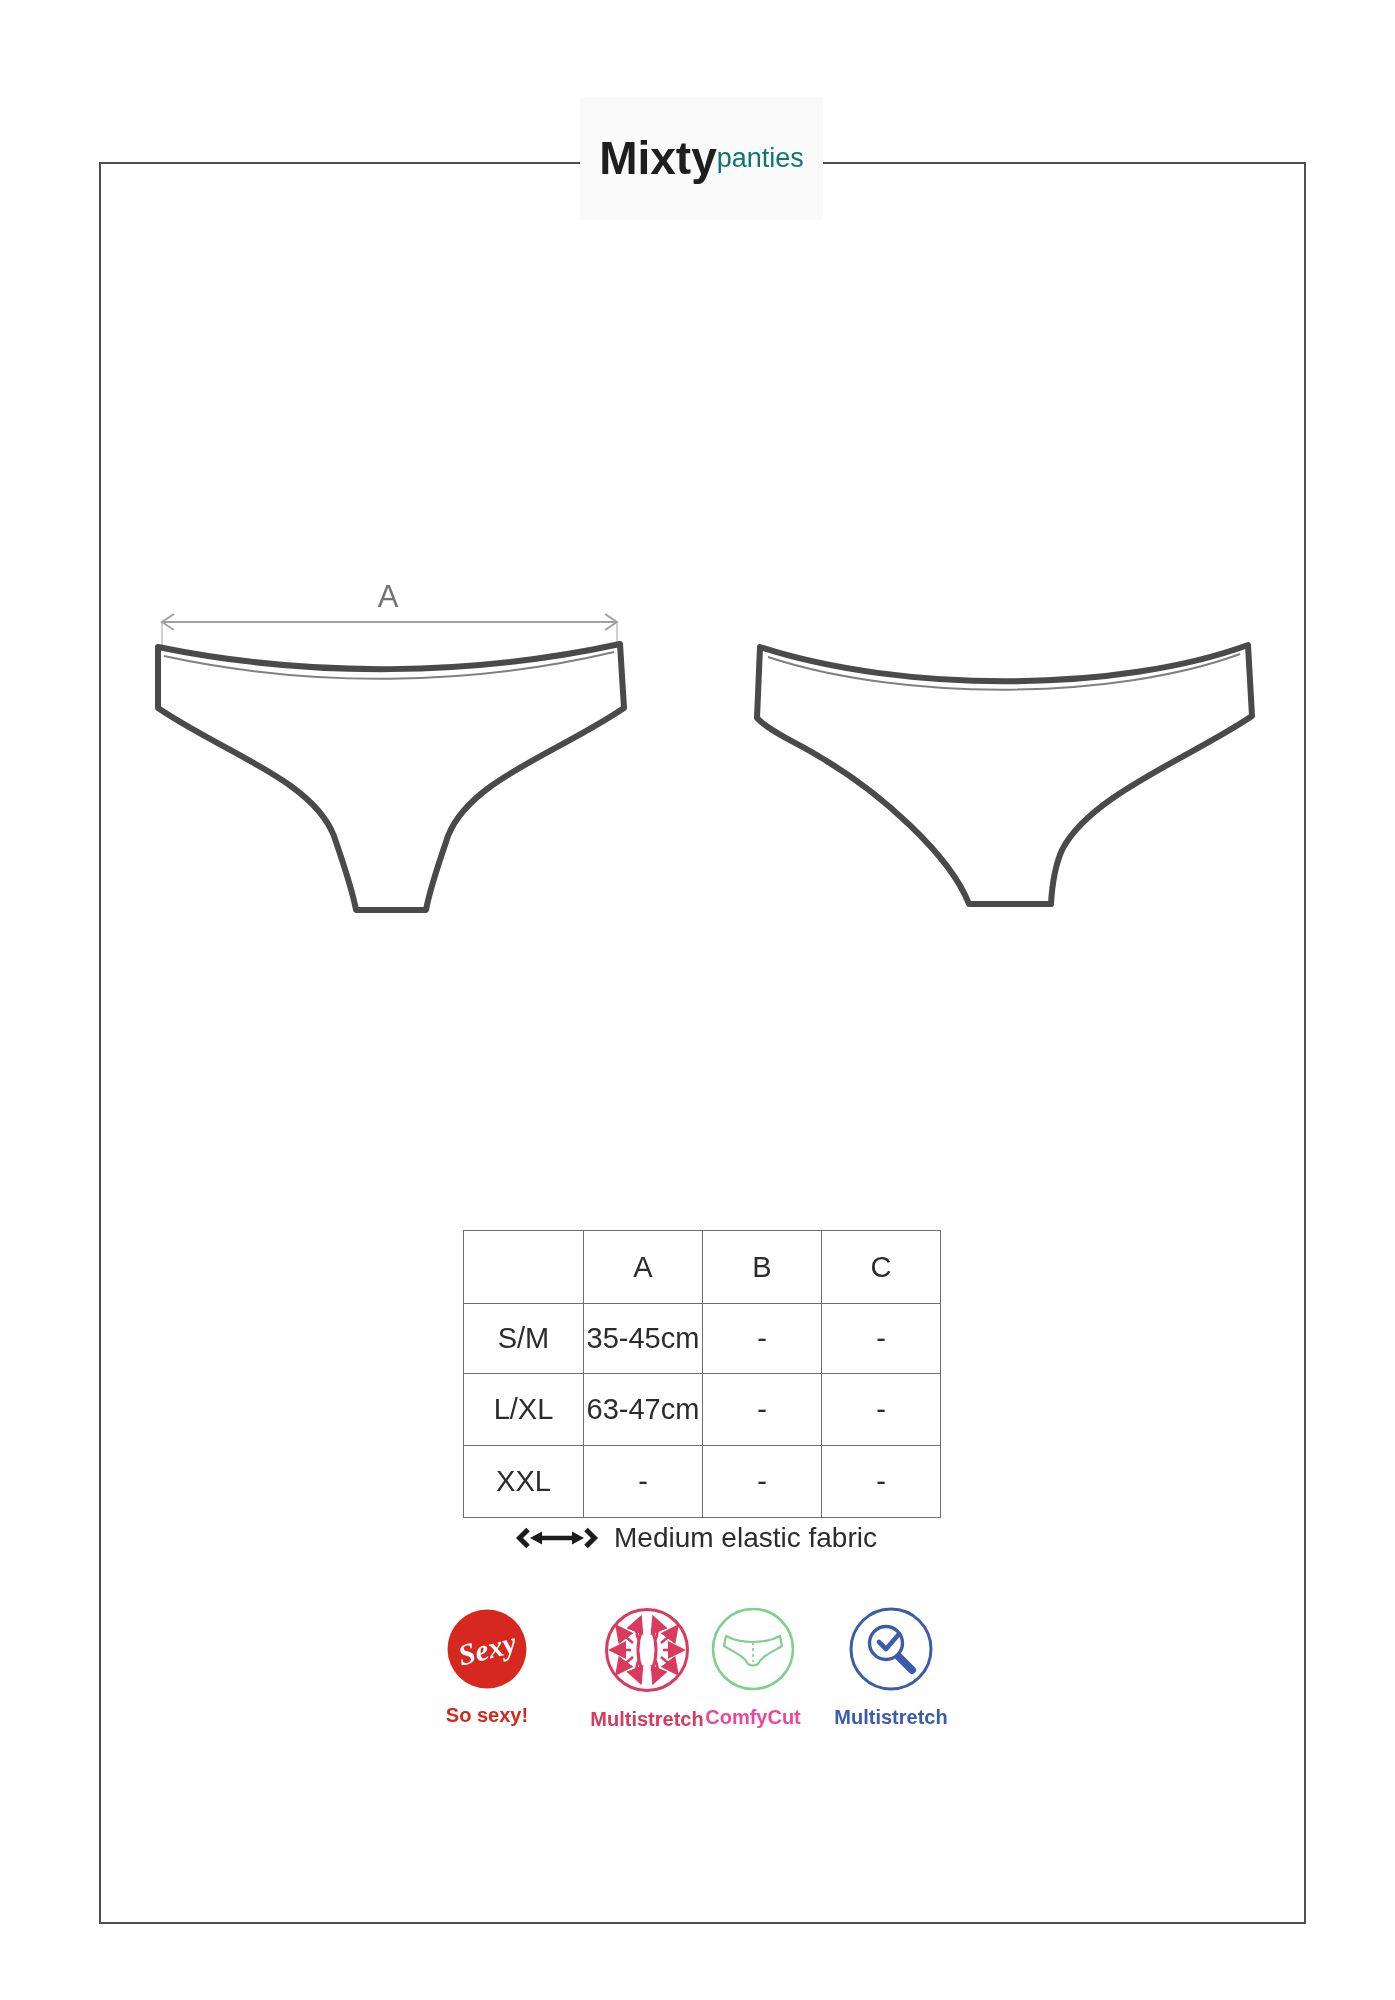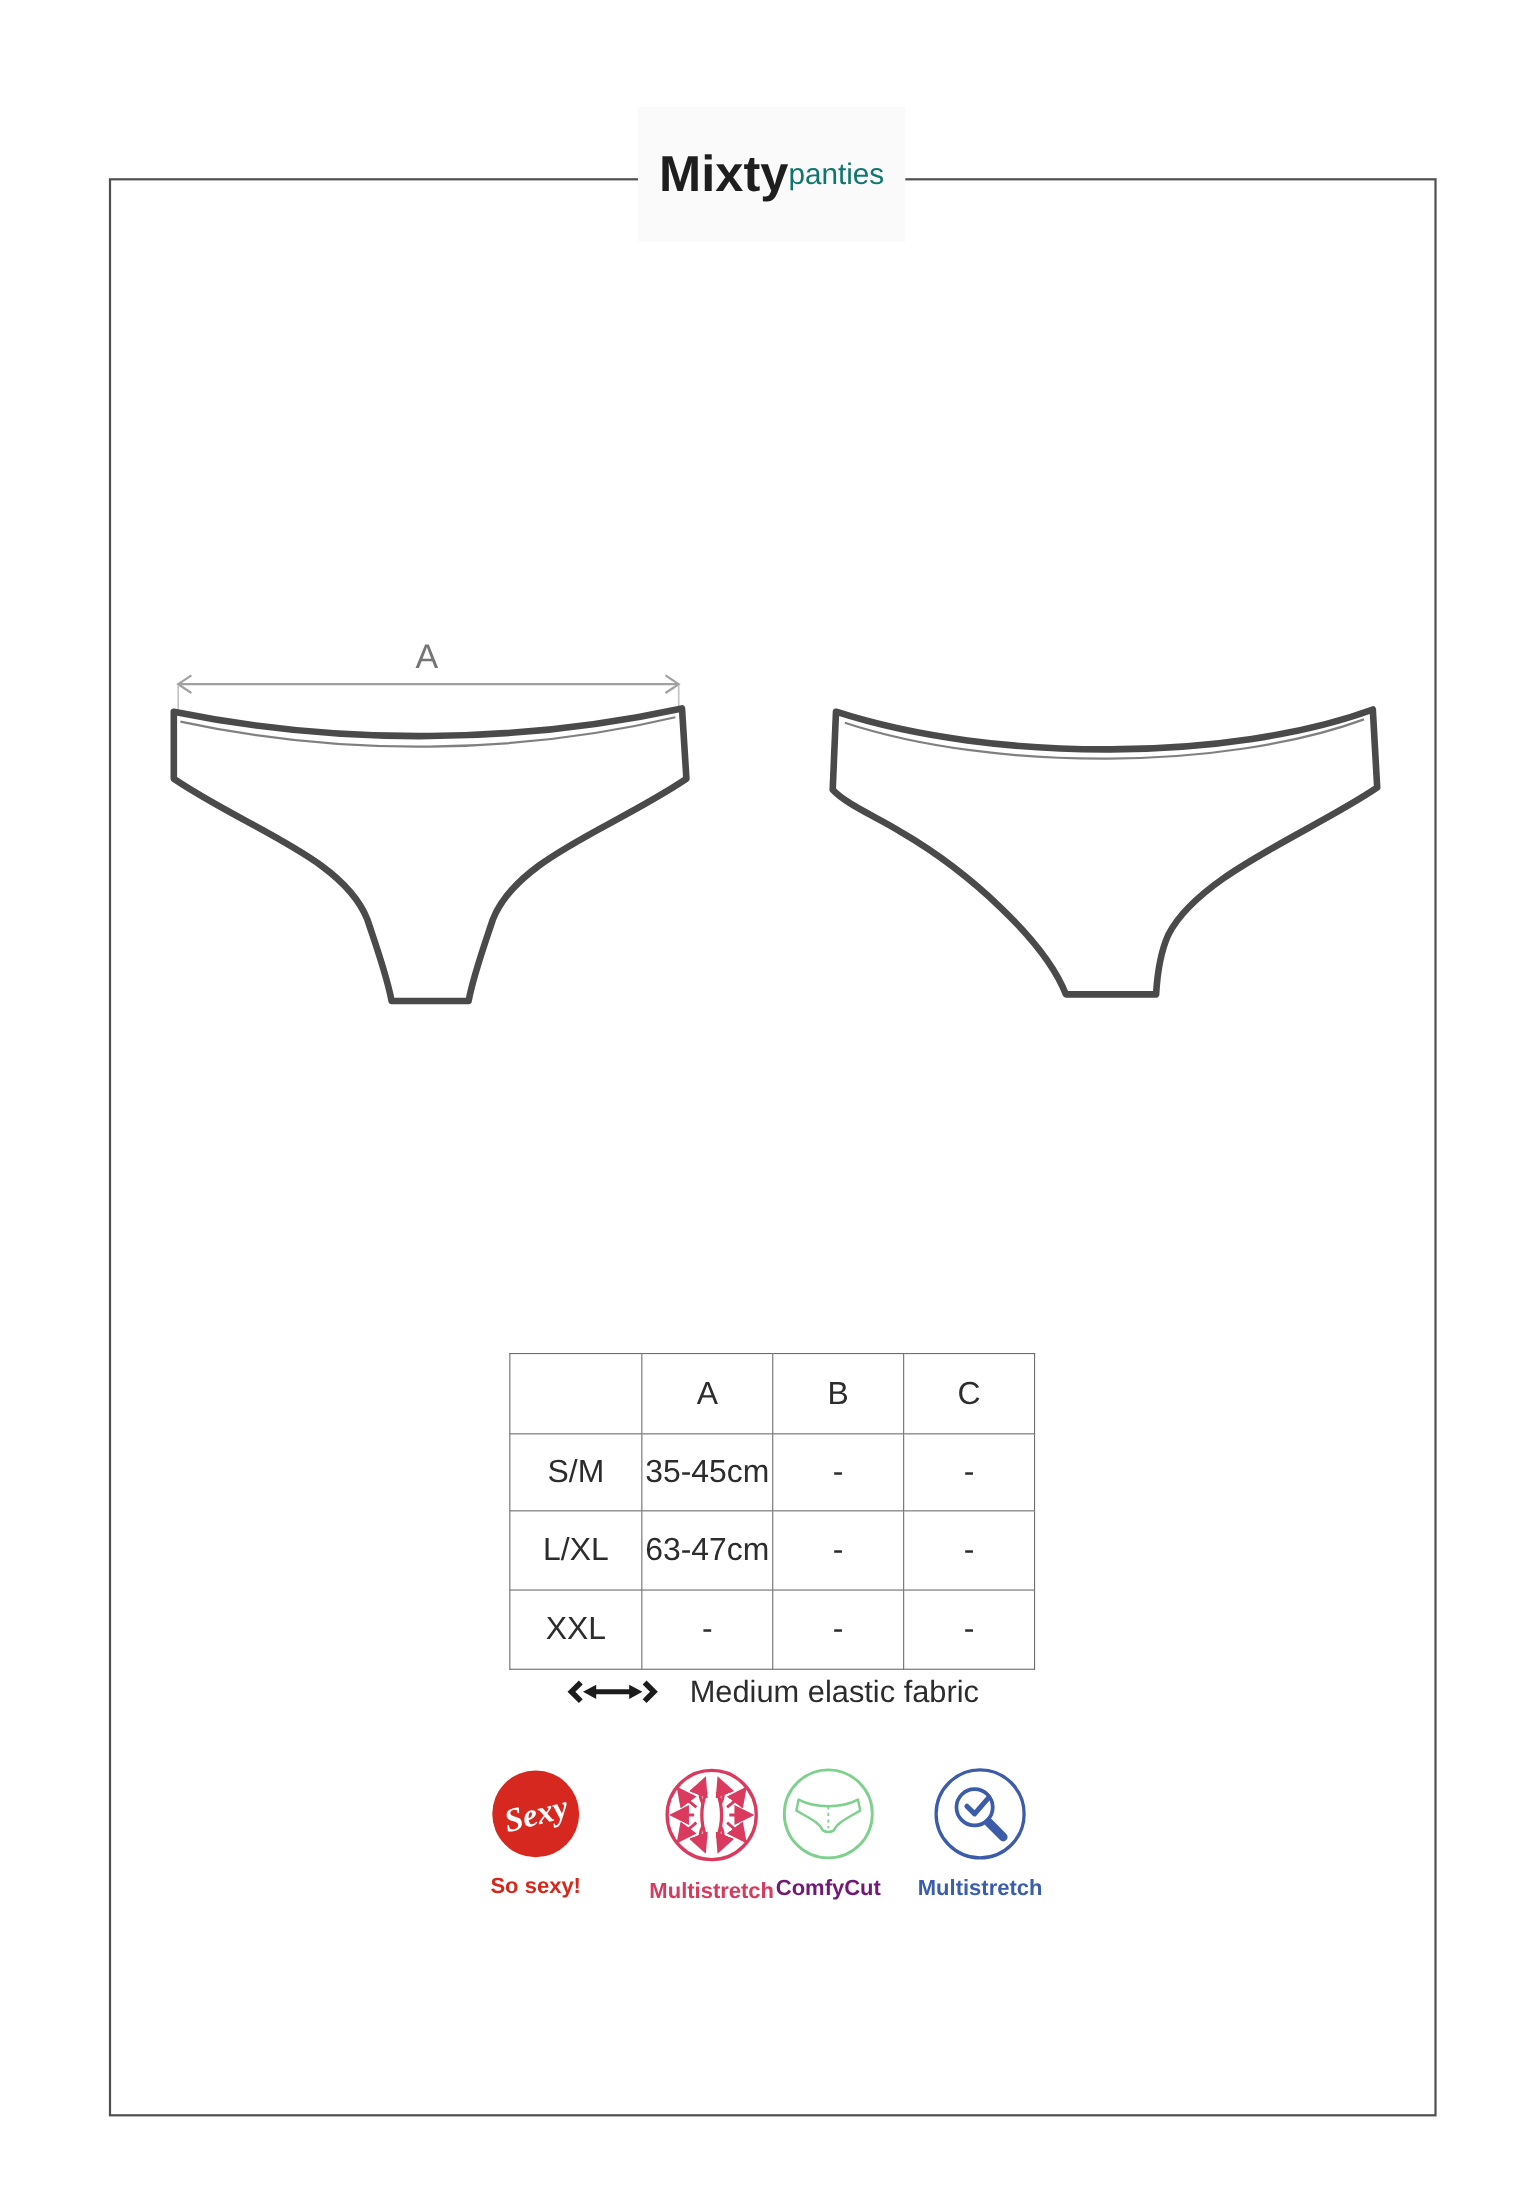--- a/index.html
+++ b/index.html
@@ -22,31 +22,31 @@
   
   .size-table-wrap{position:absolute;left:463px;top:1230px;z-index:2;}
   table.size-table{border-collapse:collapse;table-layout:fixed;}
   table.size-table td,table.size-table th{border:1px solid #6e6e6e;text-align:center;
        vertical-align:middle;font-weight:normal;font-size:29px;color:#2c2c2c;padding:0;}
   .col0{width:120px;} .col1{width:119px;} .col2{width:119px;} .col3{width:119px;}
   .hrow{height:73px;} .r1{height:70px;} .r2{height:72px;} .r3{height:72px;}
 
   
   .fabric-note{position:absolute;left:514px;top:1518px;height:40px;z-index:2;
-               display:flex;align-items:center;gap:27px;}
+               display:flex;align-items:center;gap:14px;}
   .fabric-note .note-text{font-size:28px;color:#2c2c2c;}
 
   
   .features{position:absolute;left:0;top:1606px;width:1395px;height:150px;z-index:2;}
   .feature{position:absolute;width:150px;display:flex;flex-direction:column;
            align-items:center;}
   .feature .flabel{margin-top:14px;font-size:20px;font-weight:bold;white-space:nowrap;}
   .f0{left:412px;} .f1{left:572px;} .f2{left:678px;} .f3{left:816px;}
   .f0 .flabel{color:#d5281c;} .f1 .flabel{color:#d63a5c;}
-  .f2 .flabel{color:#701a75;} .f3 .flabel{color:#3b5dad;}
+  .f2 .flabel{color:#ec4899;} .f3 .flabel{color:#3b5dad;}
 </style>
 </head>
 <body>
 
 <div class="page-frame"></div>
 
 <div class="title-block">
   <div class="product-name">Mixty</div>
   <div class="product-category">panties</div>
 </div>

